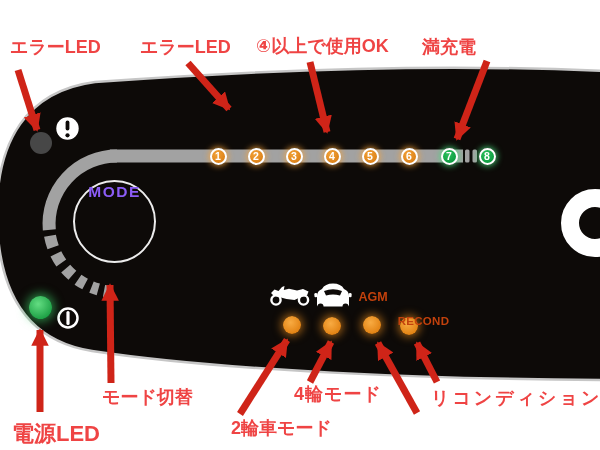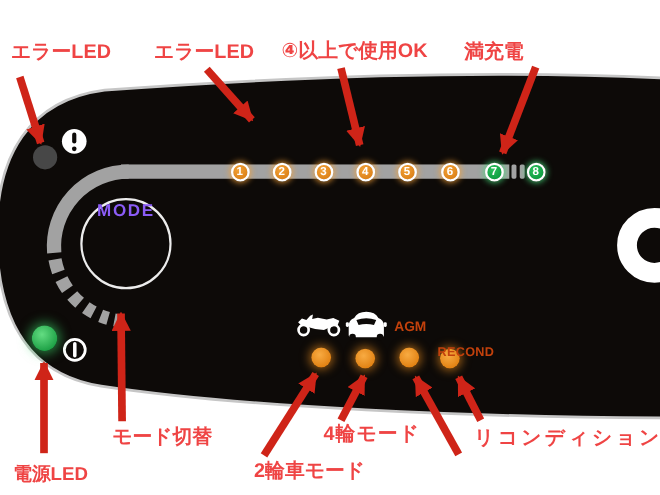--- a/index.html
+++ b/index.html
@@ -37,21 +37,21 @@
   .dev-txt{color:#c2410c;font-weight:bold;text-align:center;white-space:nowrap;}
   .agm-txt{left:355px;top:290px;width:36px;font-size:12.5px;}
   .recond-txt{left:396px;top:291px;width:55px;font-size:11.5px;letter-spacing:.3px;margin-top:24px;}
   
   .lbl{position:absolute;z-index:4;color:#ef4444;font-size:18px;font-weight:bold;white-space:nowrap;}
   .lbl-error{left:10px;top:35px;}
   .lbl-charge{left:140px;top:35px;}
   .lbl-level4{left:256px;top:34px;}
   .lbl-full{left:422px;top:35px;}
   .lbl-modesw{left:102px;top:385px;}
-  .lbl-power{left:12px;top:419px;font-size:17px;}
+  .lbl-power{left:12px;top:419px;font-size:22px;}
   .lbl-bike{left:231px;top:416px;}
   .lbl-car{left:294px;top:382px;letter-spacing:1px;}
   .lbl-agm{left:415px;top:418px;}
   .lbl-recond{left:431px;top:386px;letter-spacing:3px;}
 </style>
 </head>
 <body>
 
 <div class="stage">
 

